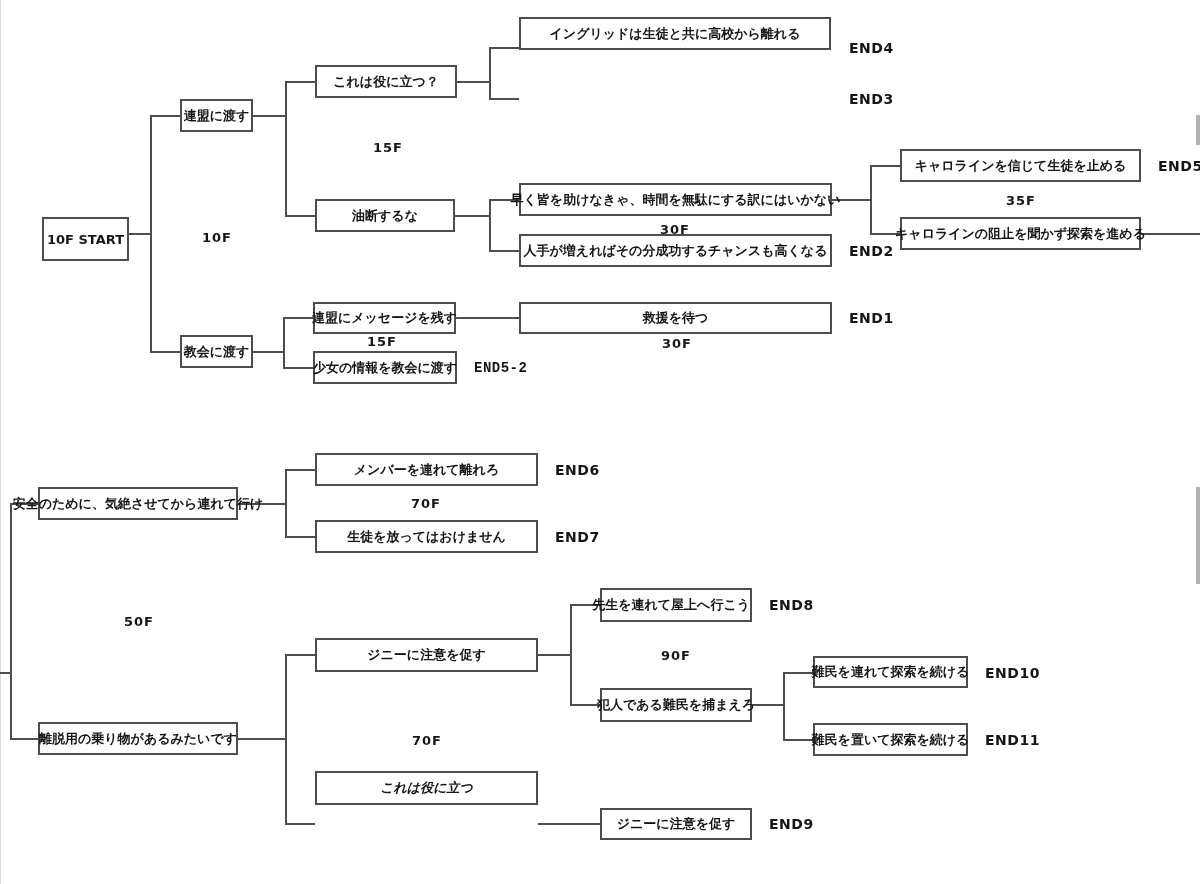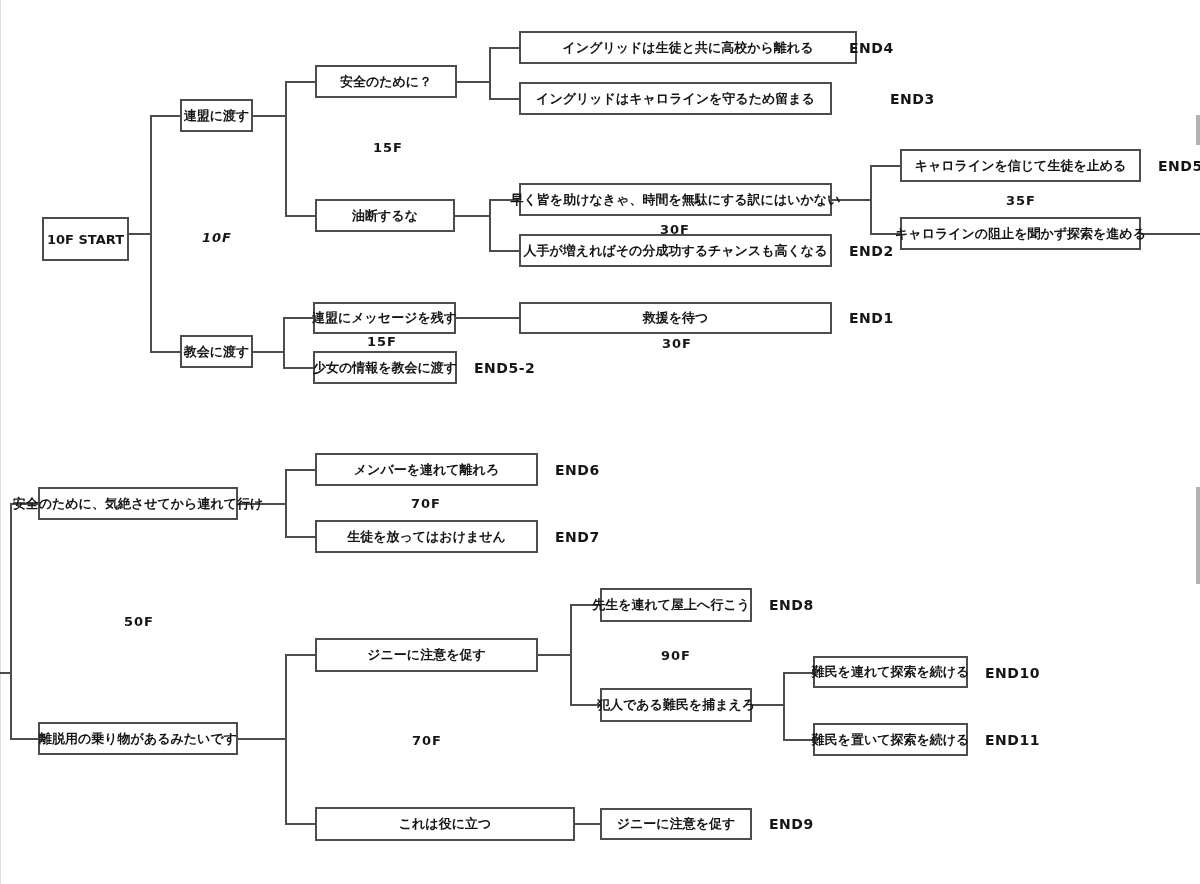--- a/index.html
+++ b/index.html
@@ -74,30 +74,27 @@
 
 <div id="canvas">
   <div class="left-hairline"></div>
 <div class="node" style="left: 42px; top: 217px; width: 87px; height: 44px;">
       <span>10F START</span>
     </div>
     <div class="node" style="left: 180px; top: 99px; width: 73px; height: 33px;">
       <span>連盟に渡す</span>
     </div>
     <div class="node" style="left: 315px; top: 65px; width: 142px; height: 33px;">
-      <span>安全のために？</span>
-    </div>
-    <div class="node" style="left: 519px; top: 31px; width: 338px; height: 33px;">
+      <span>これは役に立つ？</span>
+    </div>
+    <div class="node" style="left: 519px; top: 17px; width: 312px; height: 33px;">
       <span>イングリッドは生徒と共に高校から離れる</span>
     </div>
     <div class="end-label" style="left: 849px; top: 47.5px;">END4</div>
-    <div class="node" style="left: 519px; top: 82px; width: 313px; height: 33px;">
-      <span>イングリッドはキャロラインを守るため留まる</span>
-    </div>
-    <div class="end-label" style="left: 890px; top: 98.5px;">END3</div>
+    <div class="end-label" style="left: 849px; top: 98.5px;">END3</div>
     <div class="node" style="left: 315px; top: 199px; width: 140px; height: 33px;">
       <span>油断するな</span>
     </div>
     <div class="node" style="left: 519px; top: 183px; width: 313px; height: 33px;">
       <span>早く皆を助けなきゃ、時間を無駄にする訳にはいかない</span>
     </div>
     <div class="node" style="left: 519px; top: 234px; width: 313px; height: 33px;">
       <span>人手が増えればその分成功するチャンスも高くなる</span>
     </div>
     <div class="end-label" style="left: 849px; top: 250.5px;">END2</div>
@@ -110,21 +107,21 @@
     </div>
     <div class="node" style="left: 180px; top: 335px; width: 73px; height: 33px;">
       <span>教会に渡す</span>
     </div>
     <div class="node" style="left: 313px; top: 302px; width: 143px; height: 32px;">
       <span>連盟にメッセージを残す</span>
     </div>
     <div class="node" style="left: 313px; top: 351px; width: 144px; height: 33px;">
       <span>少女の情報を教会に渡す</span>
     </div>
-    <div class="end-label" style="left: 474px; top: 367.5px;">END5-2</div>
+    <div class="end-label" style="left: 474px; top: 367.5px; font-family: Liberation Mono, monospace;">END5-2</div>
     <div class="node" style="left: 519px; top: 302px; width: 313px; height: 32px;">
       <span>救援を待つ</span>
     </div>
     <div class="end-label" style="left: 849px; top: 318px;">END1</div>
     <div class="node" style="left: 38px; top: 487px; width: 200px; height: 33px;">
       <span>安全のために、気絶させてから連れて行け</span>
     </div>
     <div class="node" style="left: 315px; top: 453px; width: 223px; height: 33px;">
       <span>メンバーを連れて離れろ</span>
     </div>
@@ -147,29 +144,29 @@
       <span>犯人である難民を捕まえろ</span>
     </div>
     <div class="node" style="left: 813px; top: 656px; width: 155px; height: 32px;">
       <span>難民を連れて探索を続ける</span>
     </div>
     <div class="end-label" style="left: 985px; top: 672.5px;">END10</div>
     <div class="node" style="left: 813px; top: 723px; width: 155px; height: 33px;">
       <span>難民を置いて探索を続ける</span>
     </div>
     <div class="end-label" style="left: 985px; top: 739.5px;">END11</div>
-    <div class="node" style="left: 315px; top: 807px; width: 260px; height: 34px;">
+    <div class="node" style="left: 315px; top: 771px; width: 223px; height: 34px; font-style: italic;">
       <span>これは役に立つ</span>
     </div>
     <div class="node" style="left: 600px; top: 808px; width: 152px; height: 32px;">
       <span>ジニーに注意を促す</span>
     </div>
     <div class="end-label" style="left: 769px; top: 824px;">END9</div>
     <div class="floor-label" style="left: 388px; top: 147px;">15F</div>
-    <div class="floor-label" style="left: 217px; top: 237px; font-style: italic;">10F</div>
+    <div class="floor-label" style="left: 217px; top: 237px;">10F</div>
     <div class="floor-label" style="left: 675px; top: 229px;">30F</div>
     <div class="floor-label" style="left: 1021px; top: 200px;">35F</div>
     <div class="floor-label" style="left: 382px; top: 341px;">15F</div>
     <div class="floor-label" style="left: 677px; top: 343px;">30F</div>
     <div class="floor-label" style="left: 426px; top: 503px;">70F</div>
     <div class="floor-label" style="left: 139px; top: 621px;">50F</div>
     <div class="floor-label" style="left: 676px; top: 655px;">90F</div>
     <div class="floor-label" style="left: 427px; top: 740px;">70F</div>
     <div class="cline" style="left: 117px; top: 233px; width: 35px; height: 2px;"></div>
     <div class="cline" style="left: 150px; top: 115px; width: 2px; height: 238px;"></div>

